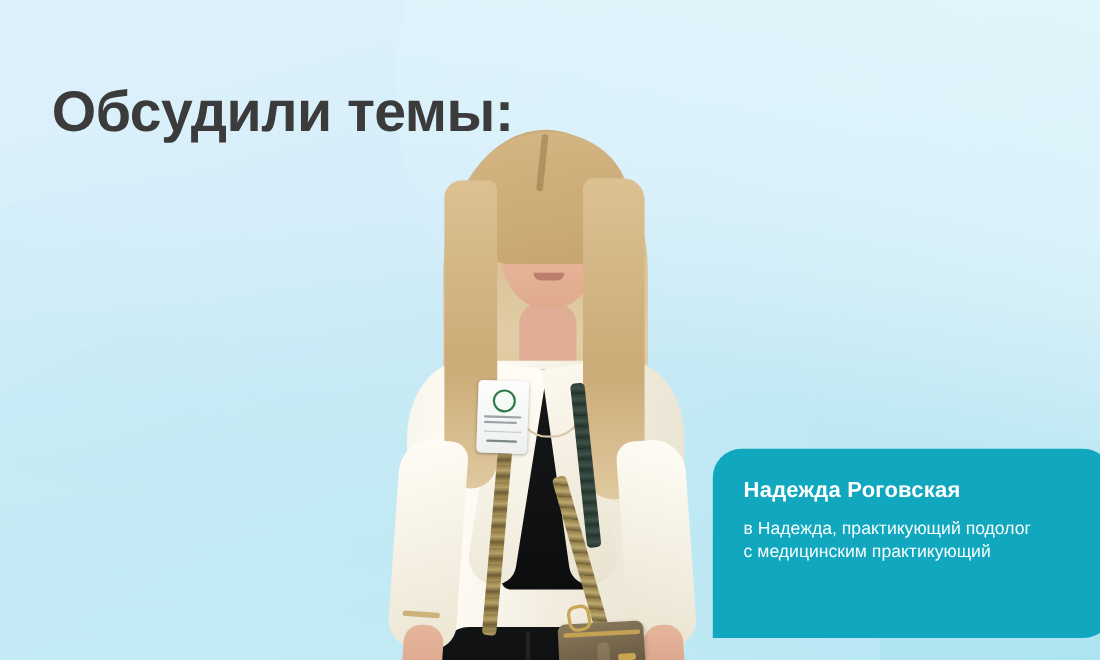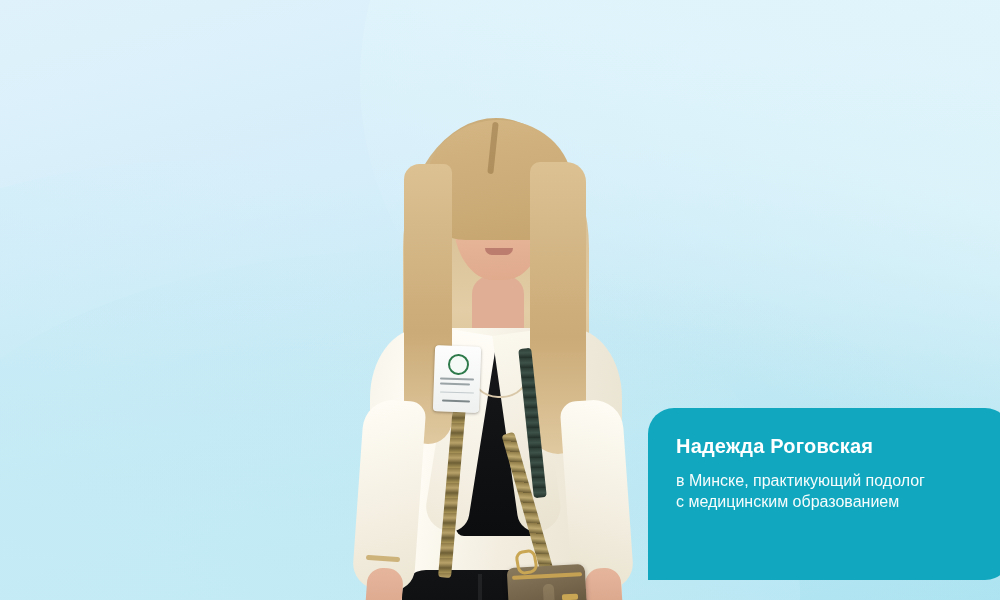--- a/index.html
+++ b/index.html
@@ -245,20 +245,21 @@
 </style>
 </head>
 <body>
 
 <div class="slide">
 
   <div class="swoosh swoosh-tr"></div>
   <div class="swoosh swoosh-mid"></div>
   <div class="swoosh swoosh-bl"></div>
 
+  <h1 class="title">Обсудили темы:</h1>
 
 
   <div class="photo">
     <div class="hair-back"></div>
     <div class="neck"></div>
     <div class="face"></div>
     <div class="brow brow-l"></div>
     <div class="brow brow-r"></div>
     <div class="eye eye-l"></div>
     <div class="eye eye-r"></div>
@@ -298,18 +299,18 @@
     <div class="bag"></div>
     <div class="bag-zip"></div>
     <div class="bag-ring"></div>
     <div class="bag-tassel"></div>
     <div class="bag-buckle"></div>
   </div>
 
   <div class="info-card">
     <div class="info-name">Надежда Роговская</div>
     <div class="info-role">
-      <div>в Минске, практикующий подолог</div>
-      <div>с медицинским образованием</div>
+      <div>в Надежда, практикующий подолог</div>
+      <div>с медицинским практикующий</div>
     </div>
   </div>
 
 </div>
 
 </body></html>

